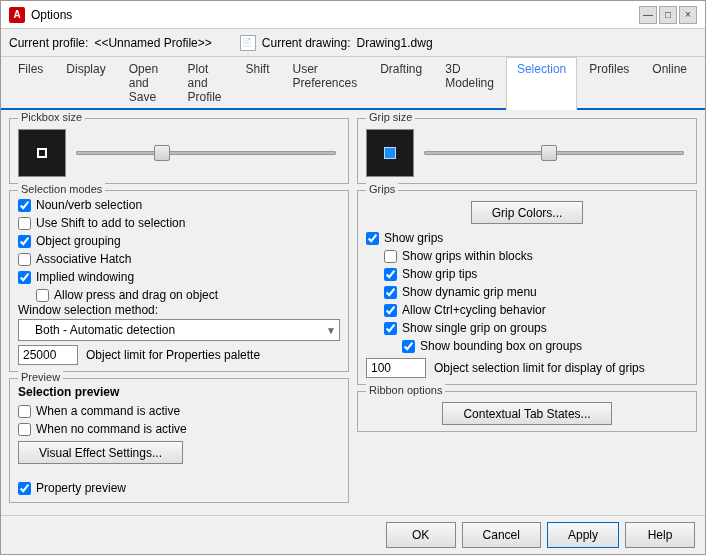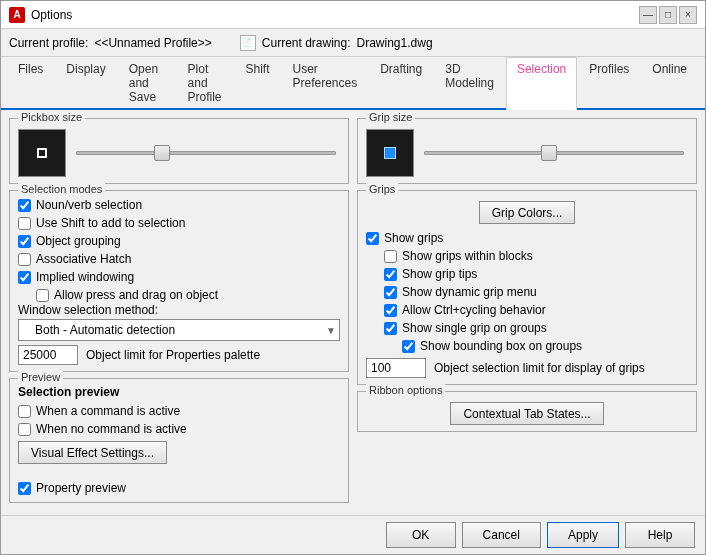--- a/index.html
+++ b/index.html
@@ -112,21 +112,21 @@
       border-bottom: none;
       background: #f0f0f0;
       color: #333;
       margin-right: 1px;
     }
     .tab.active {
       background: #fff;
       border: 1px solid #ccc;
       border-bottom: 2px solid #fff;
       margin-bottom: -2px;
-      color: #ec4899;
+      color: #3b82f6;
       font-weight: 500;
     }
     .content {
       flex: 1;
       padding: 8px;
       display: flex;
       gap: 8px;
       overflow: hidden;
     }
     .left-panel, .right-panel {
@@ -285,21 +285,21 @@
       color: #000;
     }
     .preview-section {
       display: flex;
       flex-direction: column;
       gap: 2px;
     }
     .btn {
       background: linear-gradient(to bottom, #f8f8f8, #e0e0e0);
       border: 1px solid #888;
-      padding: 3px 12px;
+      padding: 3px 20px;
       font-size: 12px;
       cursor: pointer;
       height: 23px;
       color: #000;
       white-space: nowrap;
     }
     .btn.medium {
       min-width: 140px;
     }
     .grips-section {

